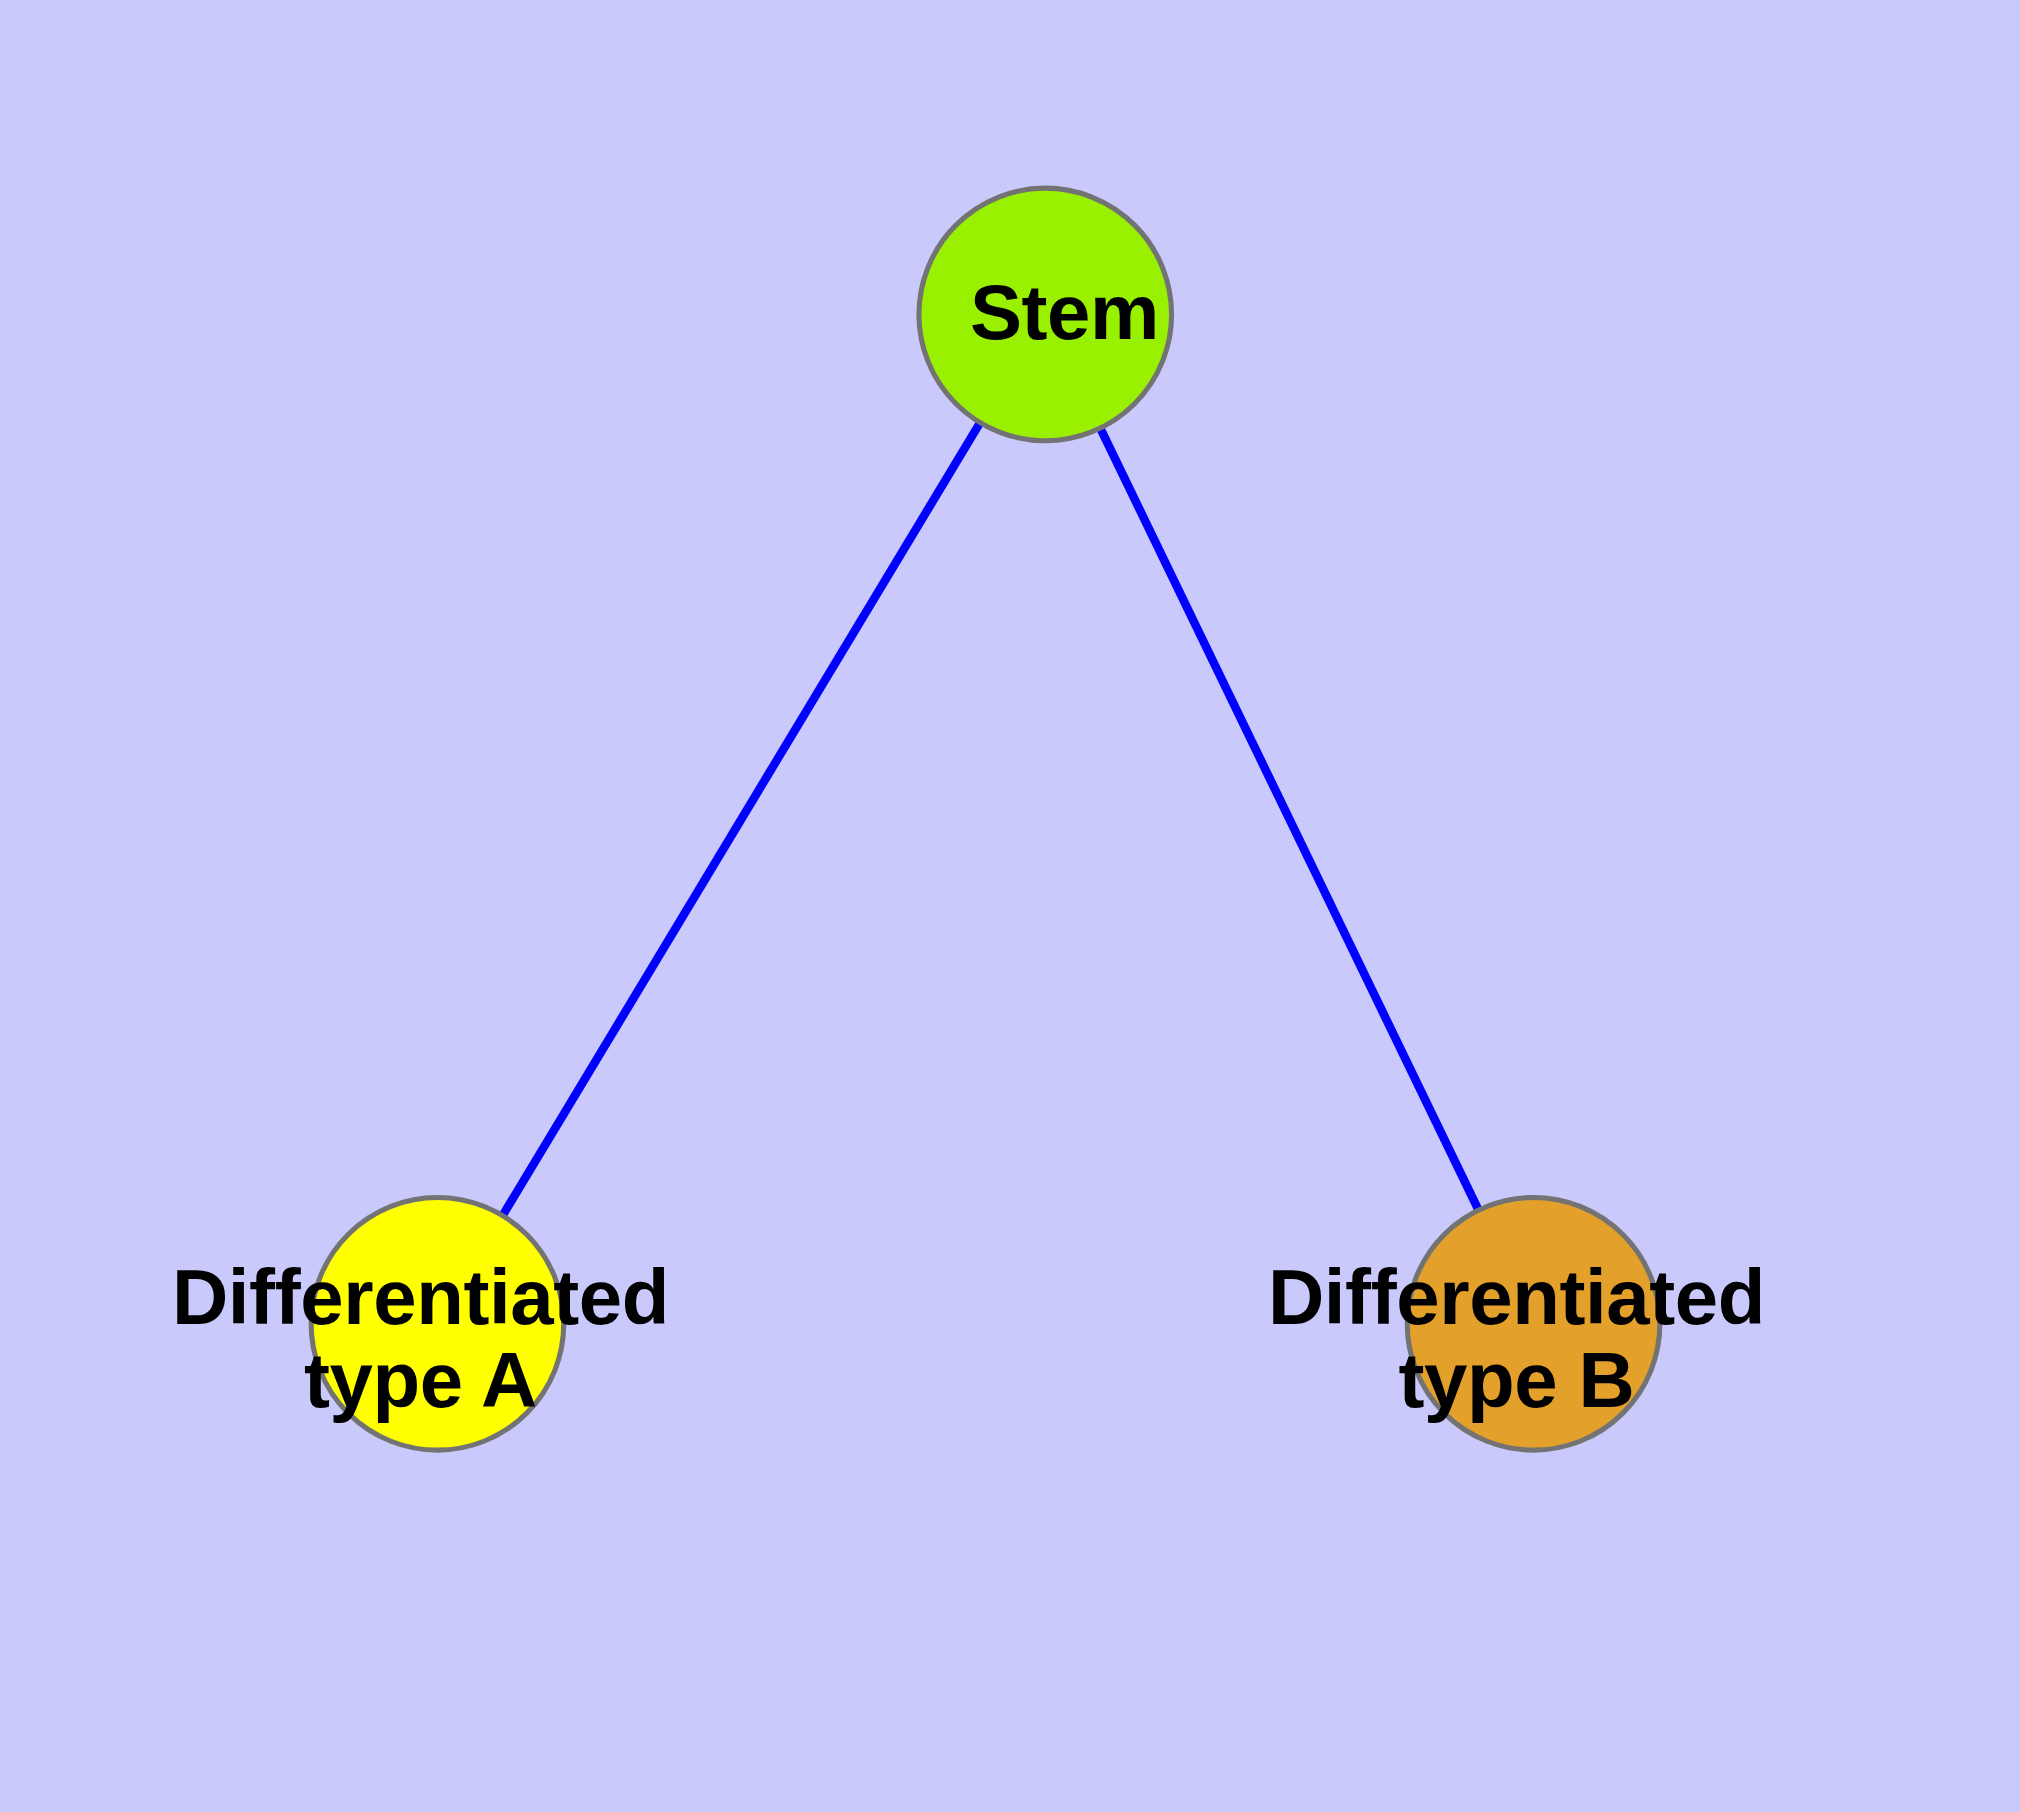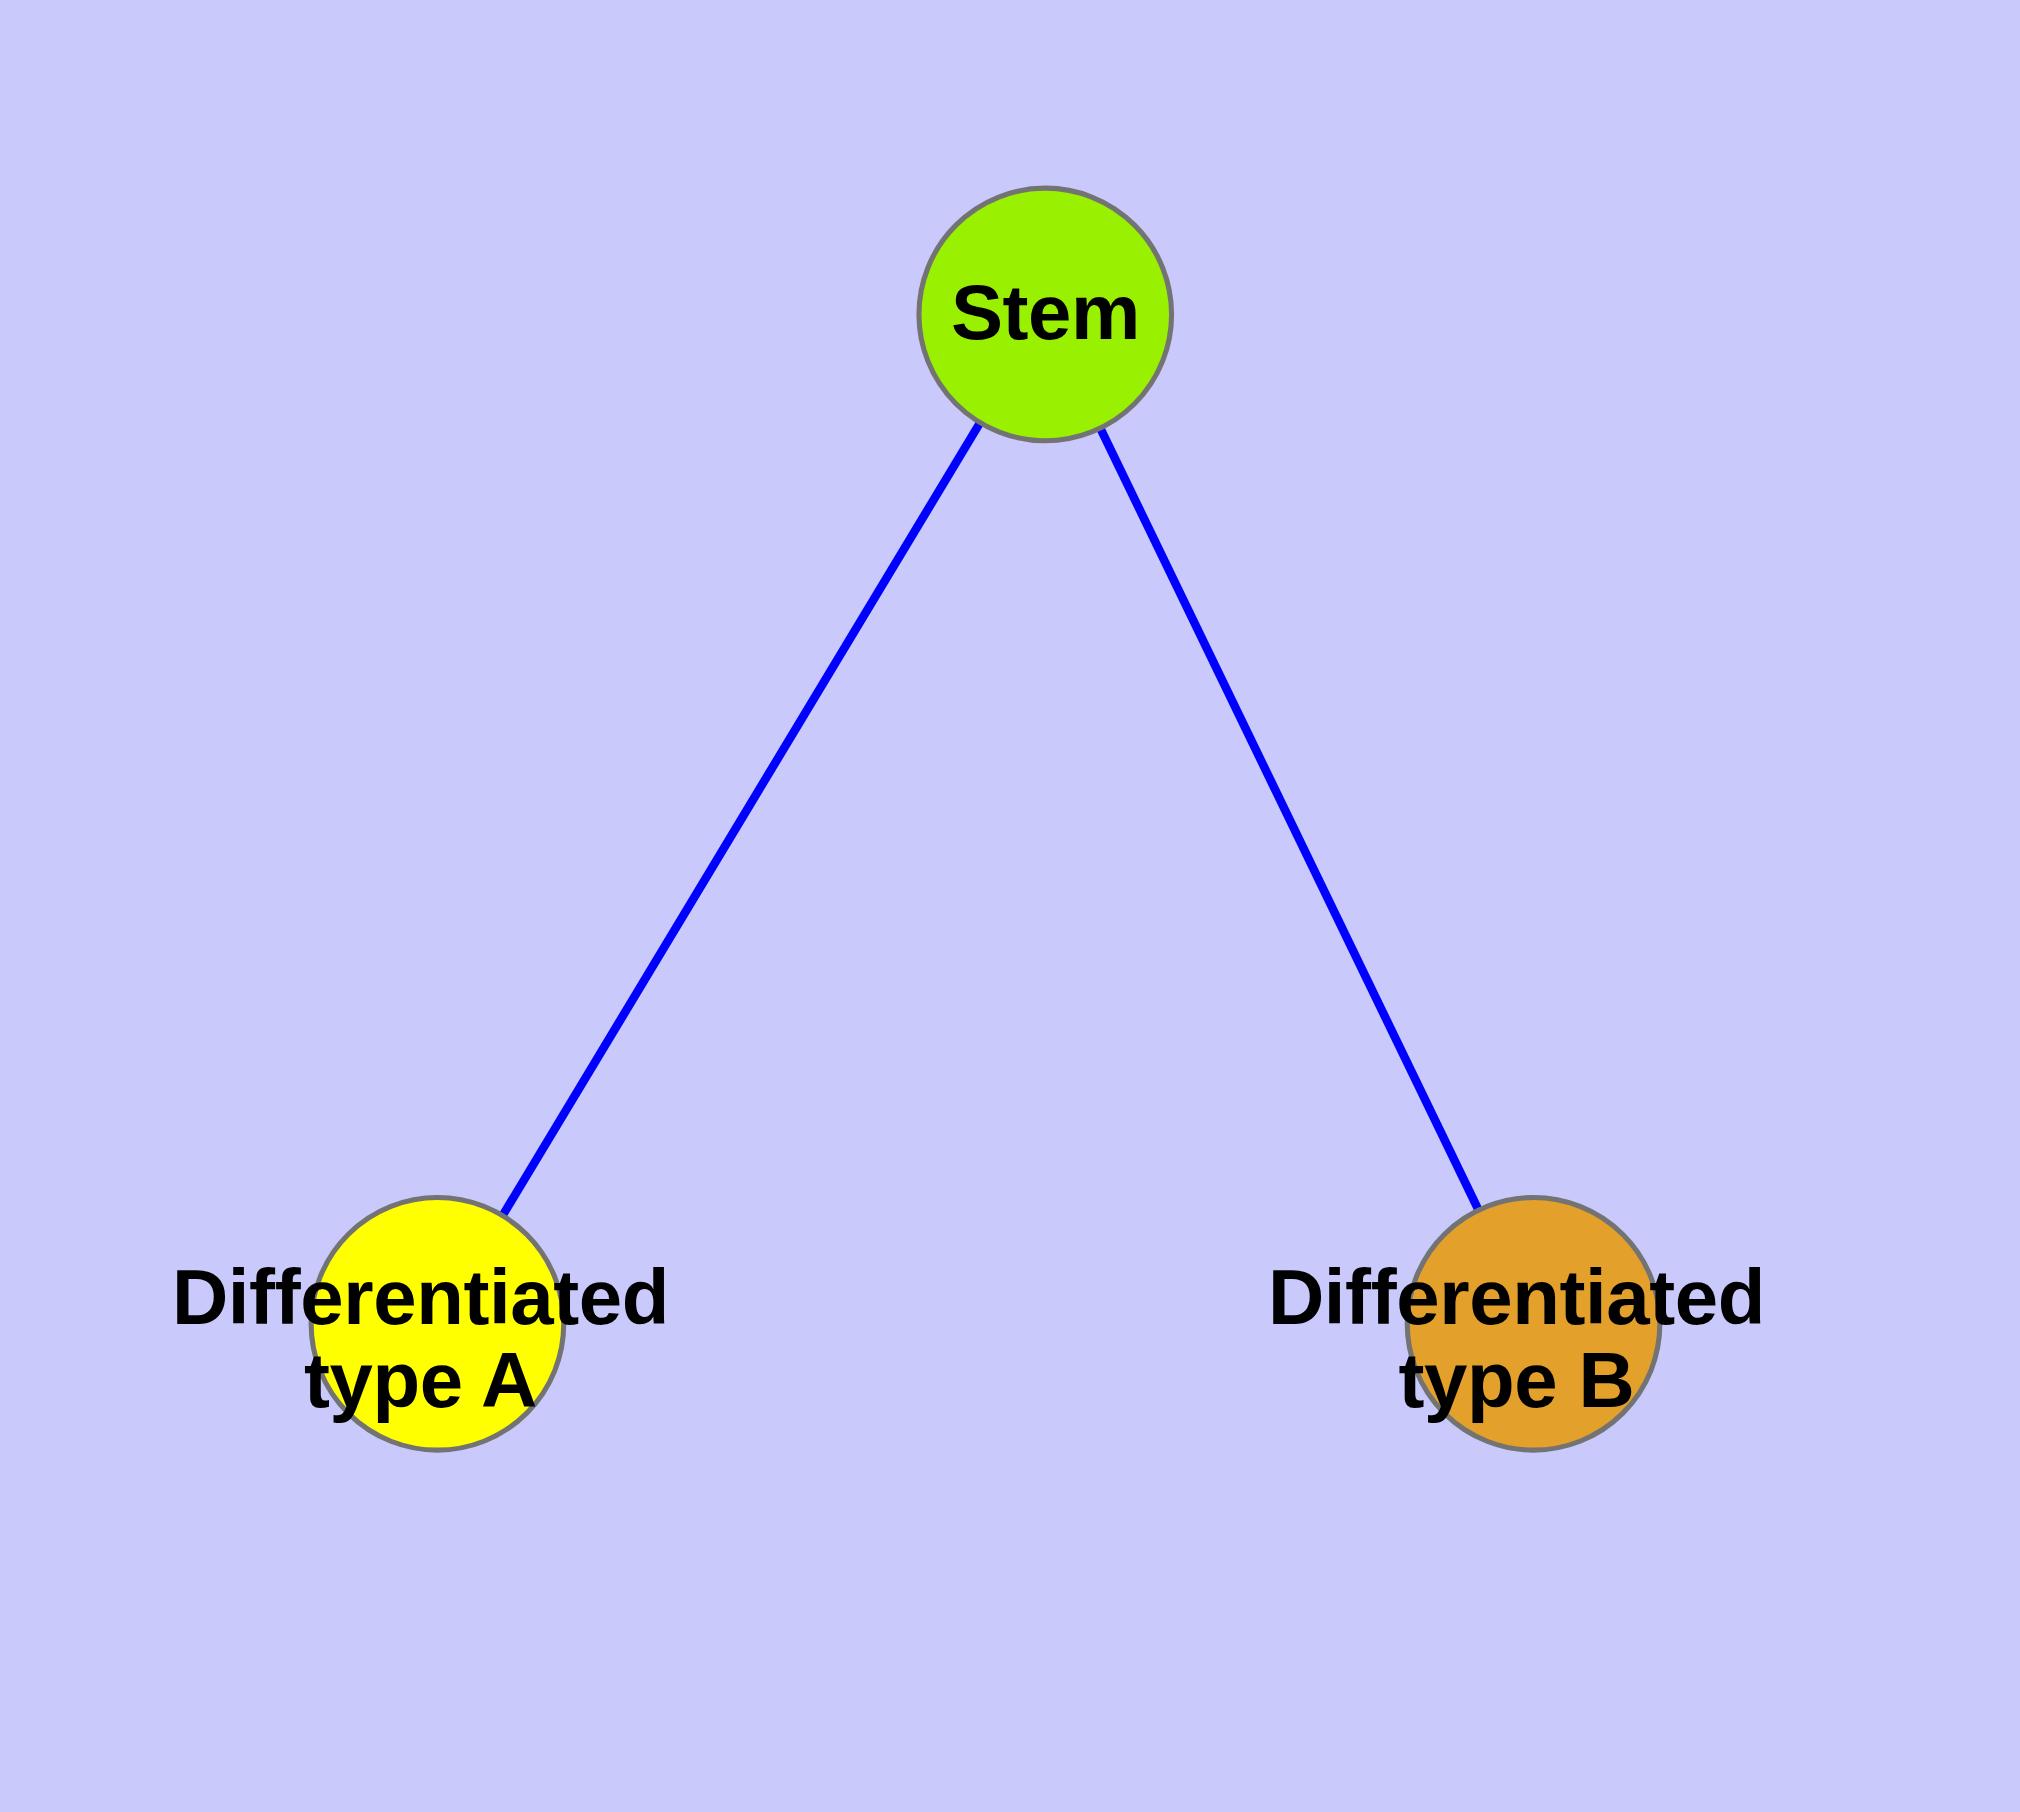--- a/index.html
+++ b/index.html
@@ -35,21 +35,21 @@
     text-align: center;
     font-weight: bold;
     color: #000000;
     line-height: 1.06;
     white-space: pre-line;
     pointer-events: none;
     letter-spacing: -0.4px;
   }
   #stem-label {
     font-size: 78px;
-    left: 791px;
+    left: 810px;
     top: 271px;
     width: 509px;
   }
   #nodeA-label {
     font-size: 78px;
     left: 166px;
     top: 1256px;
     width: 509px;
   }
   #nodeB-label {

